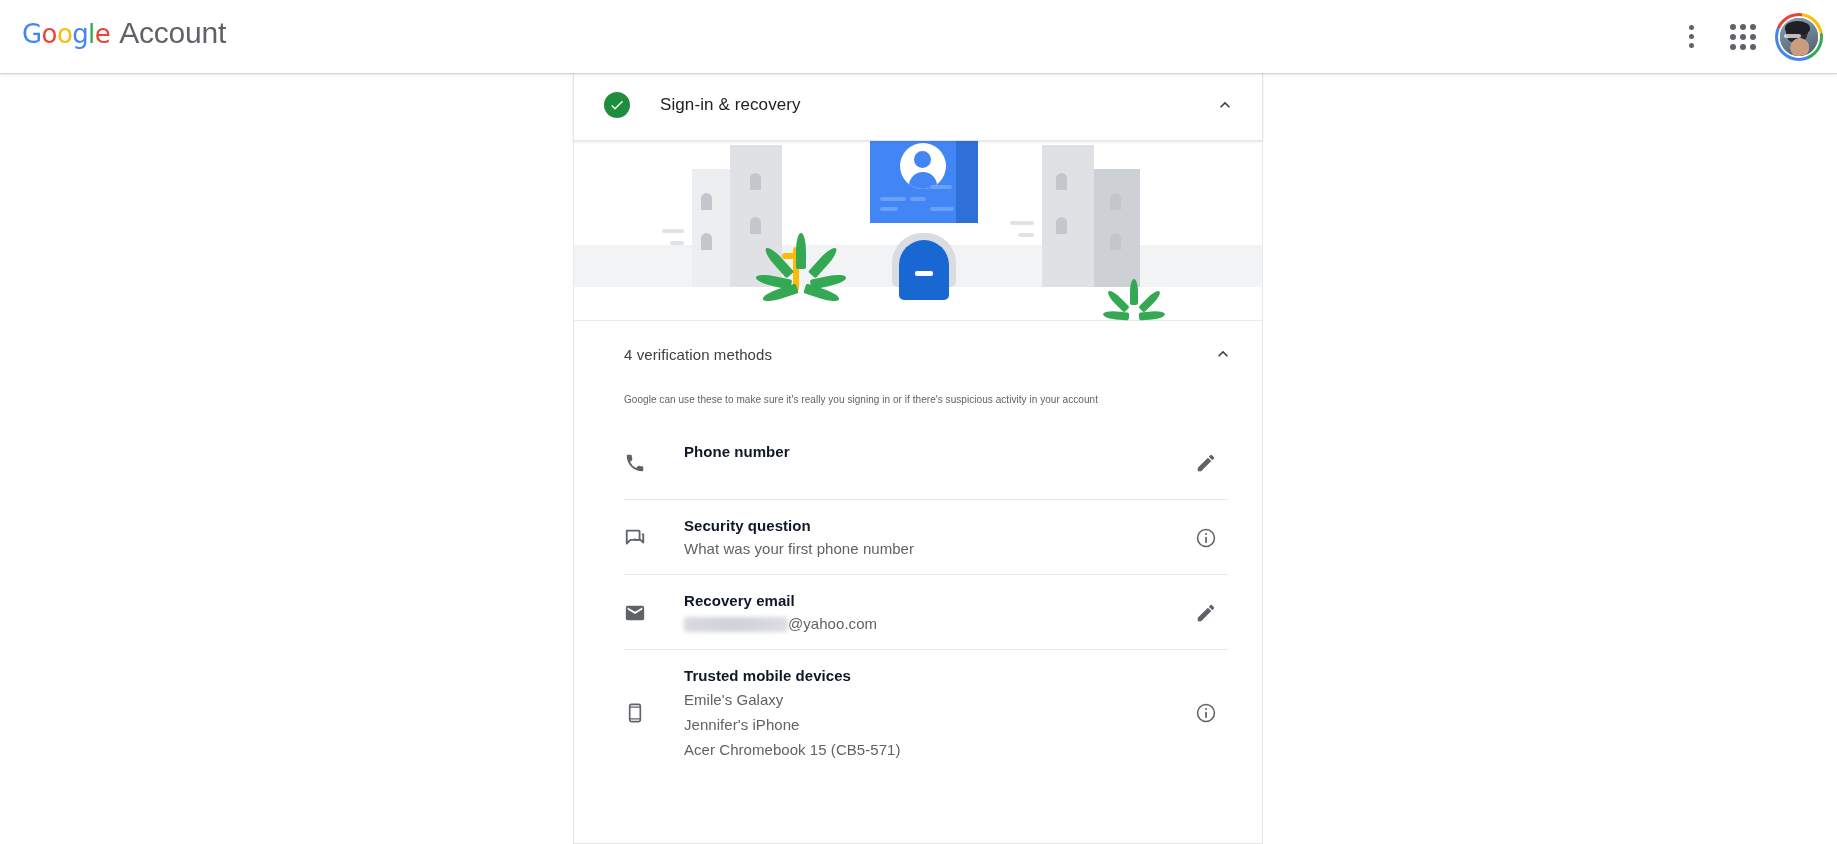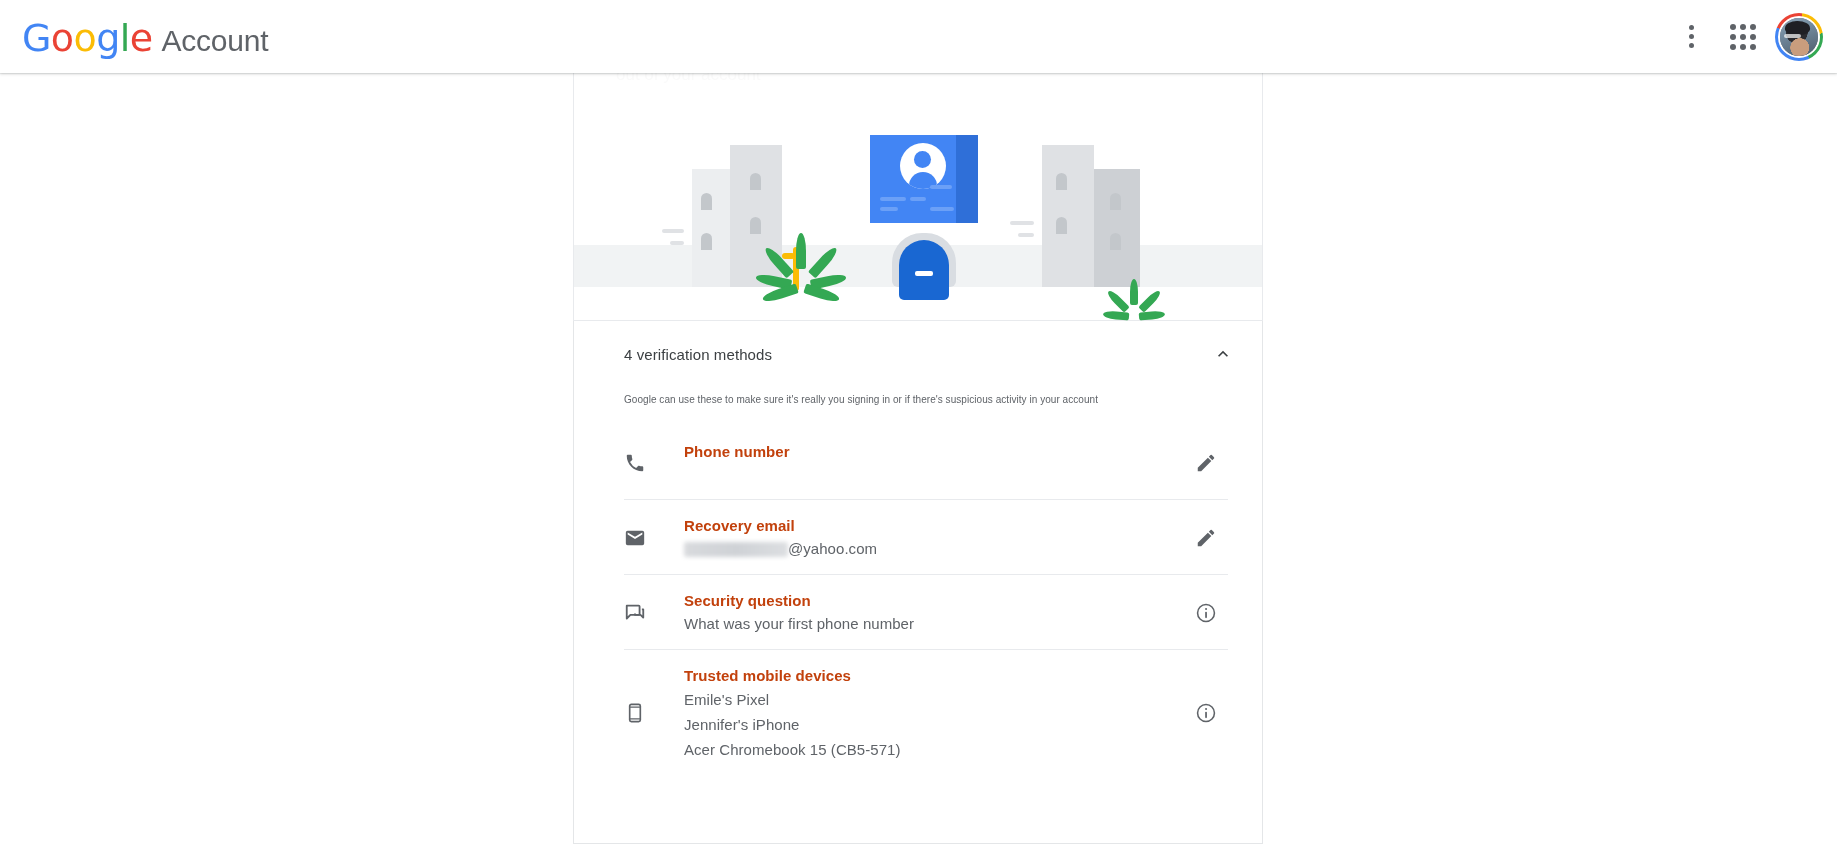--- a/index.html
+++ b/index.html
@@ -31,21 +31,21 @@
   .brand {
     position: absolute;
     left: 22px;
     top: 16px;
     display: flex;
     align-items: baseline;
     white-space: nowrap;
     user-select: none;
   }
   .glogo {
-    font-size: 38px;
+    font-size: 26px;
     letter-spacing: -0.6px;
     font-family: "DejaVu Sans", sans-serif;
     font-weight: 400;
     text-align: center;
   }
   .glogo .b { color: #4285F4; }
   .glogo .r { color: #EA4335; }
   .glogo .y { color: #FBBC05; }
   .glogo .g { color: #34A853; }
   .brand-word {
@@ -391,21 +391,21 @@
   }
   .row .texts {
     margin-left: 30px;
     flex: 1;
     padding-top: 14px;
     padding-bottom: 14px;
   }
   .row .lbl {
     font-size: 15px;
     font-weight: bold;
-    color: #c2410c;
+    color: #0f172a;
     line-height: 23px;
     letter-spacing: .05px;
   }
   .row .val {
     font-size: 15px;
     color: #5f6368;
     line-height: 24px;
     letter-spacing: .05px;
     display: flex;
     align-items: center;
@@ -540,20 +540,33 @@
       <span class="ln" style="left:10px; top:62px; width:26px;"></span>
       <span class="ln" style="left:40px; top:62px; width:16px;"></span>
       <span class="ln" style="left:10px; top:72px; width:18px;"></span>
       <span class="ln" style="left:60px; top:50px; width:22px;"></span>
       <span class="ln" style="left:60px; top:72px; width:24px;"></span>
     </div>
 
     <div class="lock-badge"></div>
   </div>
 
+  <div class="section-head">
+    <span class="check-circle">
+      <svg width="16" height="16" viewBox="0 0 24 24" aria-hidden="true">
+        <path d="M9 16.2 4.8 12l-1.4 1.4L9 19 21 7l-1.4-1.4z" fill="#ffffff"></path>
+      </svg>
+    </span>
+    <span class="title">Sign-in &amp; recovery</span>
+    <span class="chev">
+      <svg width="20" height="20" viewBox="0 0 24 24" aria-hidden="true">
+        <path d="M7.4 15.4 12 10.8l4.6 4.6 1.4-1.4-6-6-6 6z" fill="currentColor"></path>
+      </svg>
+    </span>
+  </div>
 
   <div class="panel">
 
     <div class="panel-head">
       <span class="ptitle">4 verification methods</span>
       <span class="chev">
         <svg width="20" height="20" viewBox="0 0 24 24" aria-hidden="true">
           <path d="M7.4 15.4 12 10.8l4.6 4.6 1.4-1.4-6-6-6 6z" fill="currentColor"></path>
         </svg>
       </span>
@@ -576,20 +589,41 @@
           <svg width="22" height="22" viewBox="0 0 24 24" aria-hidden="true">
             <path d="M3 17.25V21h3.75L17.8 9.94l-3.75-3.75L3 17.25zM20.7 7.04a1 1 0 0 0 0-1.41l-2.34-2.34a1 1 0 0 0-1.41 0l-1.83 1.83 3.75 3.75 1.83-1.83z" fill="currentColor"></path>
           </svg>
         </span>
         <span class="divider"></span>
       </div>
 
       <div class="row">
         <span class="ico">
           <svg width="22" height="22" viewBox="0 0 24 24" aria-hidden="true">
+            <path d="M3 4h13a1 1 0 0 1 1 1v8a1 1 0 0 1-1 1H7l-4 4V4z" fill="none" stroke="currentColor" stroke-width="2" stroke-linejoin="round"></path>
+            <path d="M19.5 8H21v9l-3-3h-6v-1.5" fill="none" stroke="currentColor" stroke-width="2" stroke-linejoin="round"></path>
+          </svg>
+        </span>
+        <span class="texts">
+          <span class="lbl">Security question</span>
+          <span class="val">What was your first phone number</span>
+        </span>
+        <span class="act">
+          <svg width="22" height="22" viewBox="0 0 24 24" aria-hidden="true">
+            <circle cx="12" cy="12" r="9.2" fill="none" stroke="currentColor" stroke-width="1.7"></circle>
+            <rect x="11.1" y="10.6" width="1.9" height="7" rx=".9" fill="currentColor"></rect>
+            <circle cx="12.05" cy="7.6" r="1.1" fill="currentColor"></circle>
+          </svg>
+        </span>
+        <span class="divider"></span>
+      </div>
+
+      <div class="row">
+        <span class="ico">
+          <svg width="22" height="22" viewBox="0 0 24 24" aria-hidden="true">
             <path d="M20 4H4a2 2 0 0 0-2 2v12a2 2 0 0 0 2 2h16a2 2 0 0 0 2-2V6a2 2 0 0 0-2-2zm0 4.24-8 4.76-8-4.76V6l8 4.76L20 6v2.24z" fill="currentColor"></path>
           </svg>
         </span>
         <span class="texts">
           <span class="lbl">Recovery email</span>
           <span class="val">
             <span class="redact" style="width:104px;"></span>
             <span>@yahoo.com</span>
           </span>
         </span>
@@ -597,55 +631,34 @@
           <svg width="22" height="22" viewBox="0 0 24 24" aria-hidden="true">
             <path d="M3 17.25V21h3.75L17.8 9.94l-3.75-3.75L3 17.25zM20.7 7.04a1 1 0 0 0 0-1.41l-2.34-2.34a1 1 0 0 0-1.41 0l-1.83 1.83 3.75 3.75 1.83-1.83z" fill="currentColor"></path>
           </svg>
         </span>
         <span class="divider"></span>
       </div>
 
       <div class="row">
         <span class="ico">
           <svg width="22" height="22" viewBox="0 0 24 24" aria-hidden="true">
-            <path d="M3 4h13a1 1 0 0 1 1 1v8a1 1 0 0 1-1 1H7l-4 4V4z" fill="none" stroke="currentColor" stroke-width="2" stroke-linejoin="round"></path>
-            <path d="M19.5 8H21v9l-3-3h-6v-1.5" fill="none" stroke="currentColor" stroke-width="2" stroke-linejoin="round"></path>
-          </svg>
-        </span>
-        <span class="texts">
-          <span class="lbl">Security question</span>
-          <span class="val">What was your first phone number</span>
+            <rect x="6.2" y="2.6" width="11.6" height="18.8" rx="1.8" fill="none" stroke="currentColor" stroke-width="1.8"></rect>
+            <path d="M6.6 5.6h10.8M6.6 18.4h10.8" stroke="currentColor" stroke-width="1.4"></path>
+          </svg>
+        </span>
+        <span class="texts devlist">
+          <span class="lbl">Trusted mobile devices</span>
+          <span class="val">Emile's Galaxy</span>
+          <span class="val">Jennifer's iPhone</span>
+          <span class="val">Acer Chromebook 15 (CB5-571)</span>
         </span>
         <span class="act">
           <svg width="22" height="22" viewBox="0 0 24 24" aria-hidden="true">
             <circle cx="12" cy="12" r="9.2" fill="none" stroke="currentColor" stroke-width="1.7"></circle>
             <rect x="11.1" y="10.6" width="1.9" height="7" rx=".9" fill="currentColor"></rect>
             <circle cx="12.05" cy="7.6" r="1.1" fill="currentColor"></circle>
           </svg>
         </span>
-        <span class="divider"></span>
-      </div>
-
-      <div class="row">
-        <span class="ico">
-          <svg width="22" height="22" viewBox="0 0 24 24" aria-hidden="true">
-            <rect x="6.2" y="2.6" width="11.6" height="18.8" rx="1.8" fill="none" stroke="currentColor" stroke-width="1.8"></rect>
-            <path d="M6.6 5.6h10.8M6.6 18.4h10.8" stroke="currentColor" stroke-width="1.4"></path>
-          </svg>
-        </span>
-        <span class="texts devlist">
-          <span class="lbl">Trusted mobile devices</span>
-          <span class="val">Emile's Pixel</span>
-          <span class="val">Jennifer's iPhone</span>
-          <span class="val">Acer Chromebook 15 (CB5-571)</span>
-        </span>
-        <span class="act">
-          <svg width="22" height="22" viewBox="0 0 24 24" aria-hidden="true">
-            <circle cx="12" cy="12" r="9.2" fill="none" stroke="currentColor" stroke-width="1.7"></circle>
-            <rect x="11.1" y="10.6" width="1.9" height="7" rx=".9" fill="currentColor"></rect>
-            <circle cx="12.05" cy="7.6" r="1.1" fill="currentColor"></circle>
-          </svg>
-        </span>
       </div>
 
     </div>
   </div>
 </div>
 
 </body></html>

